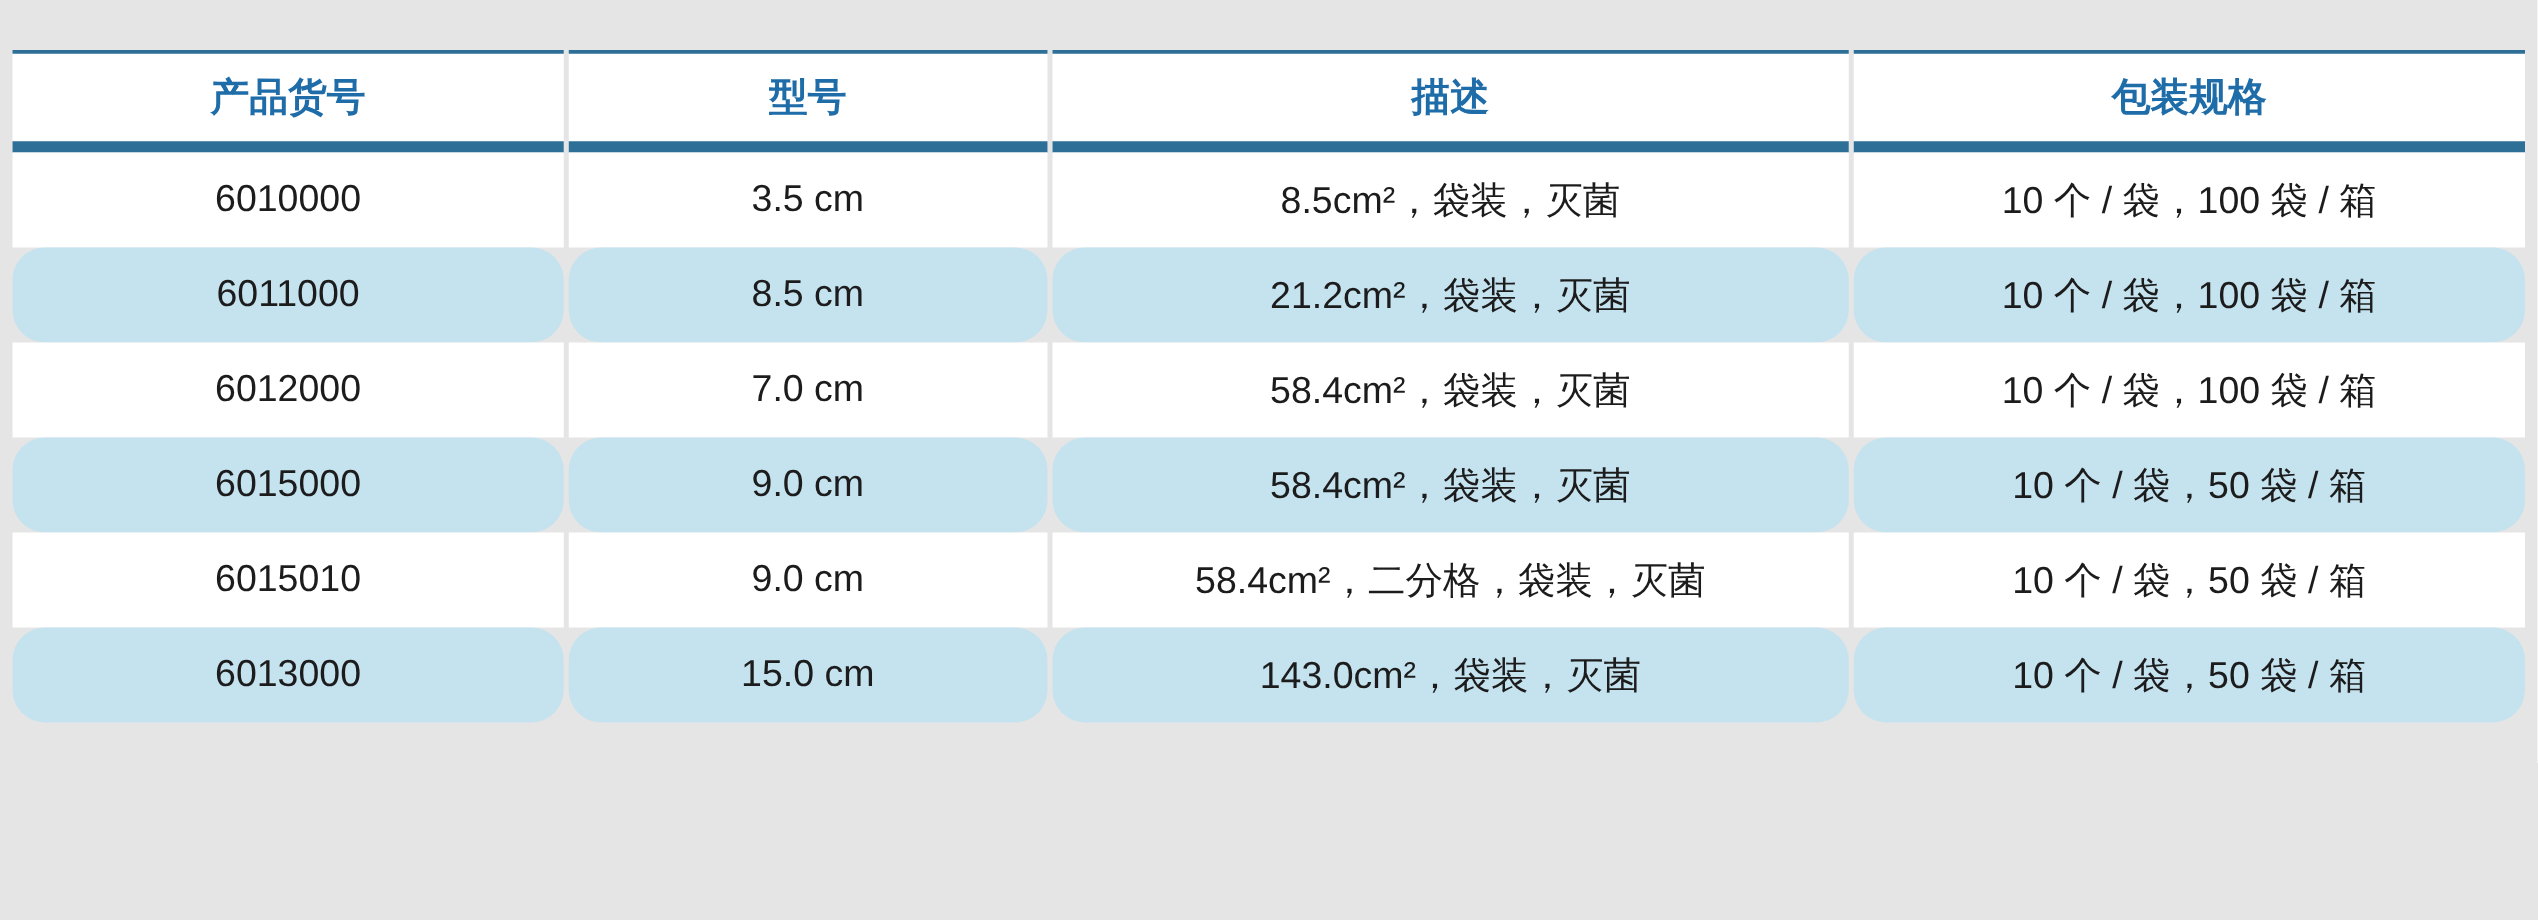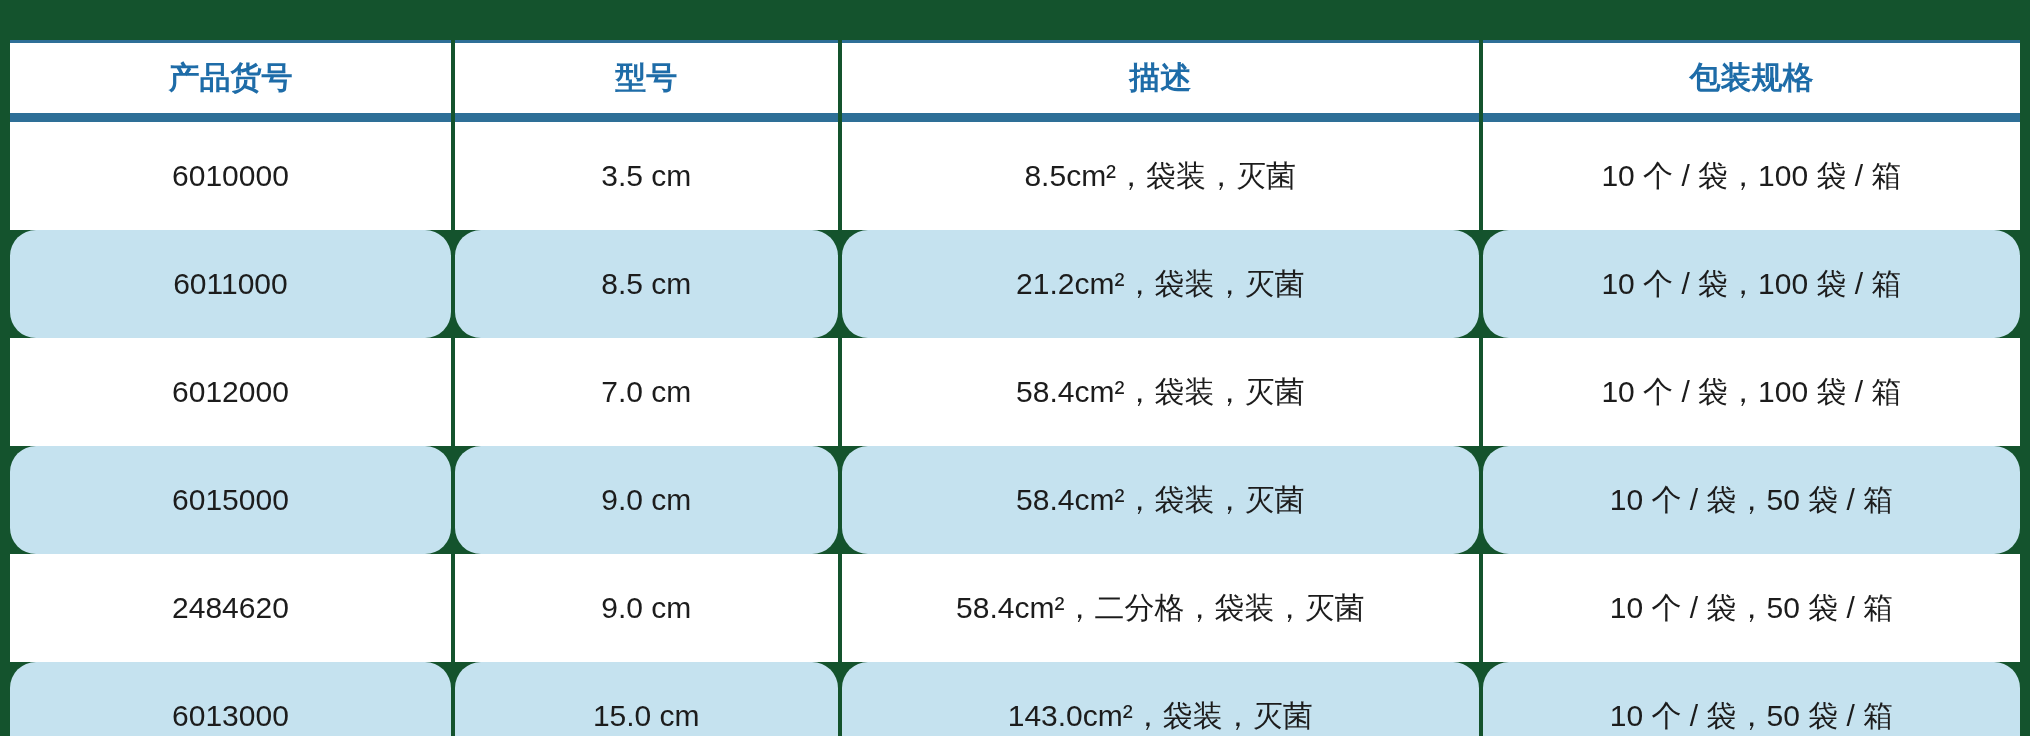--- a/index.html
+++ b/index.html
@@ -5,21 +5,21 @@
   html, body {
     margin: 0;
     padding: 0;
     background: #ffffff;
     font-family: "Liberation Sans", "DejaVu Sans", sans-serif;
   }
   .page {
     position: relative;
     width: 2030px;
     height: 736px;
-    background: #14532d;
+    background: #e5e5e5;
     overflow: hidden;
   }
   table.spec-table {
     position: absolute;
     left: 6px;
     top: 40px;
     width: 2018px;
     border-collapse: separate;
     border-spacing: 4px 0;
     table-layout: fixed;
@@ -39,21 +39,21 @@
     vertical-align: middle;
     background: #ffffff;
     padding: 0;
   }
   td {
     height: 76px;
     text-align: center;
     vertical-align: middle;
     font-size: 30px;
     color: #1c1c1c;
-    padding: 16px 10px;
+    padding: 0 10px;
     background: #ffffff;
     overflow: hidden;
     white-space: nowrap;
   }
   tr.alt td {
     background: #c5e2ef;
     border-radius: 26px;
   }
 </style>
 </head>
@@ -94,21 +94,21 @@
         <td>58.4cm²，袋装，灭菌</td>
         <td>10 个 / 袋，100 袋 / 箱</td>
       </tr>
       <tr class="alt">
         <td>6015000</td>
         <td>9.0 cm</td>
         <td>58.4cm²，袋装，灭菌</td>
         <td>10 个 / 袋，50 袋 / 箱</td>
       </tr>
       <tr>
-        <td>2484620</td>
+        <td>6015010</td>
         <td>9.0 cm</td>
         <td>58.4cm²，二分格，袋装，灭菌</td>
         <td>10 个 / 袋，50 袋 / 箱</td>
       </tr>
       <tr class="alt">
         <td>6013000</td>
         <td>15.0 cm</td>
         <td>143.0cm²，袋装，灭菌</td>
         <td>10 个 / 袋，50 袋 / 箱</td>
       </tr>

